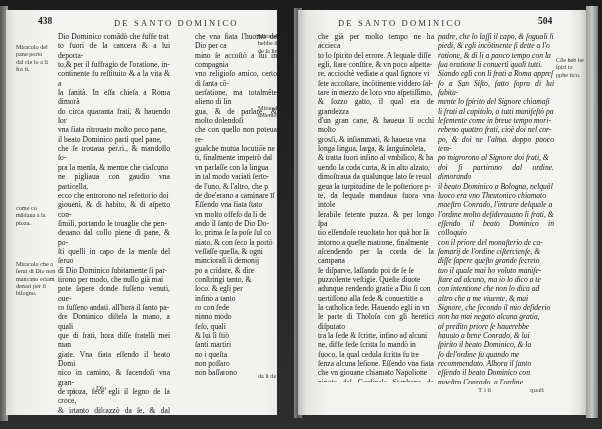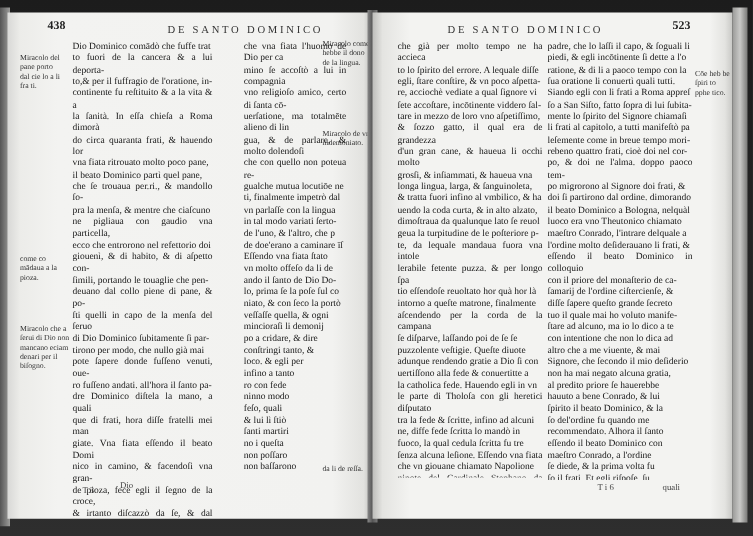--- a/index.html
+++ b/index.html
@@ -1,24 +1,24 @@
 <!DOCTYPE html>
 <html><head>
 <meta charset="utf-8">
 <style>
   html, body { margin:0; padding:0; }
   body { width:602px; height:429px; overflow:hidden; background:#2a2a2a; font-family:"Liberation Serif", serif; color:#1a1a1a; }
   .frame { position:absolute; left:0; top:0; width:602px; height:429px; background:linear-gradient(#1c1c1c,#2e2e2e); }
   .page { position:absolute; top:10px; height:405px; background:#f1f1ef; overflow:hidden; }
-  .page.left { left:6px; width:292px; background:linear-gradient(90deg,#d8d8d6 0,#ecece9 10px,#f3f3f1 40px,#f2f2f0 260px,#e2e2df 285px,#b9b9b6 292px); }
+  .page.left { left:6px; width:271px; background:linear-gradient(90deg,#d8d8d6 0,#ecece9 10px,#f3f3f1 40px,#f2f2f0 260px,#e2e2df 285px,#b9b9b6 292px); }
   .page.right { left:298px; width:288px; background:linear-gradient(90deg,#bdbdba 0,#e4e4e1 8px,#f3f3f1 30px,#f3f3f1 270px,#e3e3e0 282px,#c8c8c5 288px); }
   .gutter { position:absolute; left:294px; top:8px; width:8px; height:410px; background:linear-gradient(90deg,#888,#555,#777); }
   .right-edge { position:absolute; left:586px; top:6px; width:12px; height:412px; background:linear-gradient(90deg,#9a9a98,#c9c9c7,#7a7a78); }
   .left-edge { position:absolute; left:0; top:6px; width:8px; height:415px; background:linear-gradient(90deg,#555,#9c9c9a); }
-  .running-head { position:absolute; top:8px; font-size:8.5px; letter-spacing:2.2px; color:#333;margin-left:20px; }
+  .running-head { position:absolute; top:8px; font-size:8.5px; letter-spacing:2.2px; color:#333; }
   .folio { position:absolute; top:6px; font-size:9.5px; font-weight:bold; color:#222; }
   .col { position:absolute; top:22px; font-size:7.6px; line-height:9.35px; text-align:justify; color:#151515; }
   .col p { margin:0; }
   .note { position:absolute; font-size:6.2px; line-height:7.3px; color:#333; }
   .catch { position:absolute; font-size:7px; color:#444; }
 </style>
 </head>
 <body>
 
 <div class="frame"></div>
@@ -43,26 +43,26 @@
   </div>
 
   <div class="catch" style="left:60px; top:378px;">T 3</div>
   <div class="catch" style="left:90px; top:374px;">Dio</div>
 </div>
 
 <div class="gutter"></div>
 
 <div class="page right">
   <div class="running-head" style="left:40px;">DE SANTO DOMINICO</div>
-  <div class="folio" style="left:240px;">523</div>
+  <div class="folio" style="left:240px;">504</div>
 
   <div class="col" style="left:20px; width:116px; overflow:hidden; height:350px;">
     <p id="rc1"><span>che già per molto tempo ne ha accieca</span><br><span>to lo ſpirito del errore. A lequale diſſe</span><br><span>egli, ſtare conſtire, &amp; vn poco aſpetta-</span><br><span>re, acciochè vediate a qual ſignore vi</span><br><span>ſete accoſtare, incōtinente viddero ſal-</span><br><span>tare in mezzo de loro vno aſpetiſſimo,</span><br><span>&amp; ſozzo gatto, il qual era de grandezza</span><br><span>d'un gran cane, &amp; haueua li occhi molto</span><br><span>grosſi, &amp; inſiammati, &amp; haueua vna</span><br><span>longa lingua, larga, &amp; ſanguinoleta,</span><br><span>&amp; tratta fuori infino al vmbilico, &amp; ha</span><br><span>uendo la coda curta, &amp; in alto alzato,</span><br><span>dimoſtraua da qualunque lato ſe reuol</span><br><span>geua la turpitudine de le poſteriore p-</span><br><span>te, da lequale mandaua fuora vna intole</span><br><span>lerabile fetente puzza. &amp; per longo ſpa</span><br><span>tio eſſendoſe reuoltato hor quà hor là</span><br><span>intorno a queſte matrone, finalmente</span><br><span>aſcendendo per la corda de la campana</span><br><span>ſe diſparve, laſſando poi de ſe ſe</span><br><span>puzzolente veſtigie. Queſte diuote</span><br><span>adunque rendendo gratie a Dio ſi con</span><br><span>uertiſſono alla fede &amp; conuertitte a</span><br><span>la catholica fede. Hauendo egli in vn</span><br><span>le parte di Tholoſa con gli heretici diſputato</span><br><span>tra la fede &amp; ſcritte, infino ad alcuni</span><br><span>ne, diffe fede ſcritta lo mandò in</span><br><span>fuoco, la qual cedula ſcritta fu tre</span><br><span>ſenza alcuna leſione. Eſſendo vna fiata</span><br><span>che vn giouane chiamato Napolione</span><br><span>nipote del Cardinale Stephano da Foſſa noua</span><br><br><br><br><br><br><br><br><br><br><br><br><br><br><br><br><br><br></p>
   </div>
-  <div class="col" style="left:140px; width:116px; overflow:hidden; height:352px;">
+  <div class="col" style="left:140px; width:116px; overflow:hidden; height:352px;font-style:italic;">
     <p id="rc2"><span>padre, che lo laſſi il capo, &amp; ſoguali li</span><br><span>piedi, &amp; egli incōtinente ſi dette a l'o</span><br><span>ratione, &amp; di li a paoco tempo con la</span><br><span>ſua oratione li conuertì quali tutti.</span><br><span>Siando egli con li frati a Roma appreſ</span><br><span>ſo a San Siſto, fatto ſopra di lui ſubita-</span><br><span>mente lo ſpirito del Signore chiamaſi</span><br><span>li frati al capitolo, a tutti manifeſtò pa</span><br><span>leſemente come in breue tempo mori-</span><br><span>rebeno quattro frati, cioè doi nel cor-</span><br><span>po, &amp; doi ne l'alma. doppo paoco tem-</span><br><span>po migrorono al Signore doi frati, &amp;</span><br><span>doi ſi partirono dal ordine. dimorando</span><br><span>il beato Dominico a Bologna, nelquàl</span><br><span>luoco era vno Theutonico chiamato</span><br><span>maeſtro Conrado, l'intrare delquale a</span><br><span>l'ordine molto deſiderauano li frati, &amp;</span><br><span>eſſendo il beato Dominico in colloquio</span><br><span>con il priore del monaſterio de ca-</span><br><span>ſamarij de l'ordine ciſtercienſe, &amp;</span><br><span>diſſe ſapere queſto grande ſecreto</span><br><span>tuo il quale mai ho voluto manife-</span><br><span>ſtare ad alcuno, ma io lo dico a te</span><br><span>con intentione che non lo dica ad</span><br><span>altro che a me viuente, &amp; mai</span><br><span>Signore, che ſecondo il mio deſiderio</span><br><span>non ha mai negato alcuna gratia,</span><br><span>al predito priore ſe hauerebbe</span><br><span>hauuto a bene Conrado, &amp; lui</span><br><span>ſpirito il beato Dominico, &amp; la</span><br><span>ſo del'ordine fu quando me</span><br><span>recommendato. Alhora il ſanto</span><br><span>eſſendo il beato Dominico con</span><br><span>maeſtro Conrado, a l'ordine</span><br><span>ſe diede, &amp; la prima volta fu</span><br><span>ſo il frati. Et egli riſpoſe, ſu</span><br><br><br><br><br><br><br><br><br><br></p>
   </div>
 
   <div class="note" style="left:258px; top:46px; width:28px;">Cōe heb be ſpiri to pphe tico.</div>
 
   <div class="catch" style="left:180px; top:376px;">T i 6</div>
   <div class="catch" style="left:232px; top:376px;">quali</div>
 </div>
 
 <div class="right-edge"></div>

